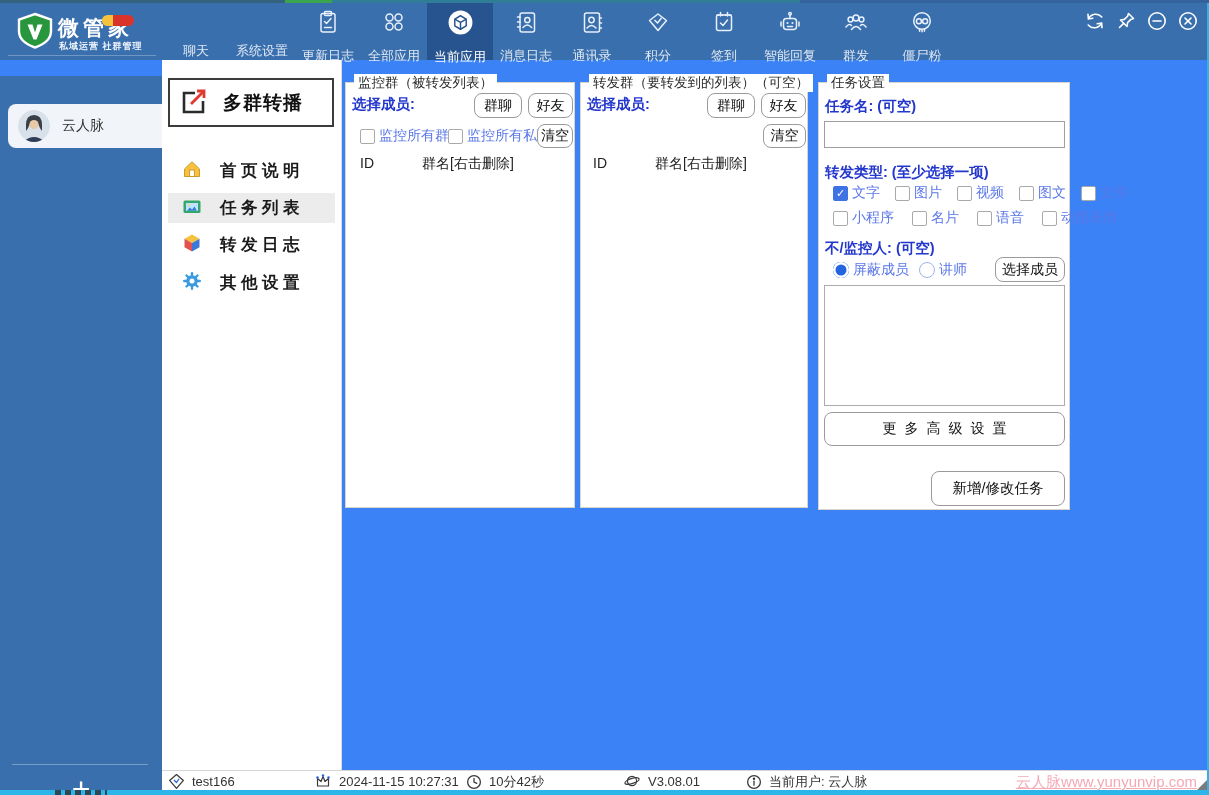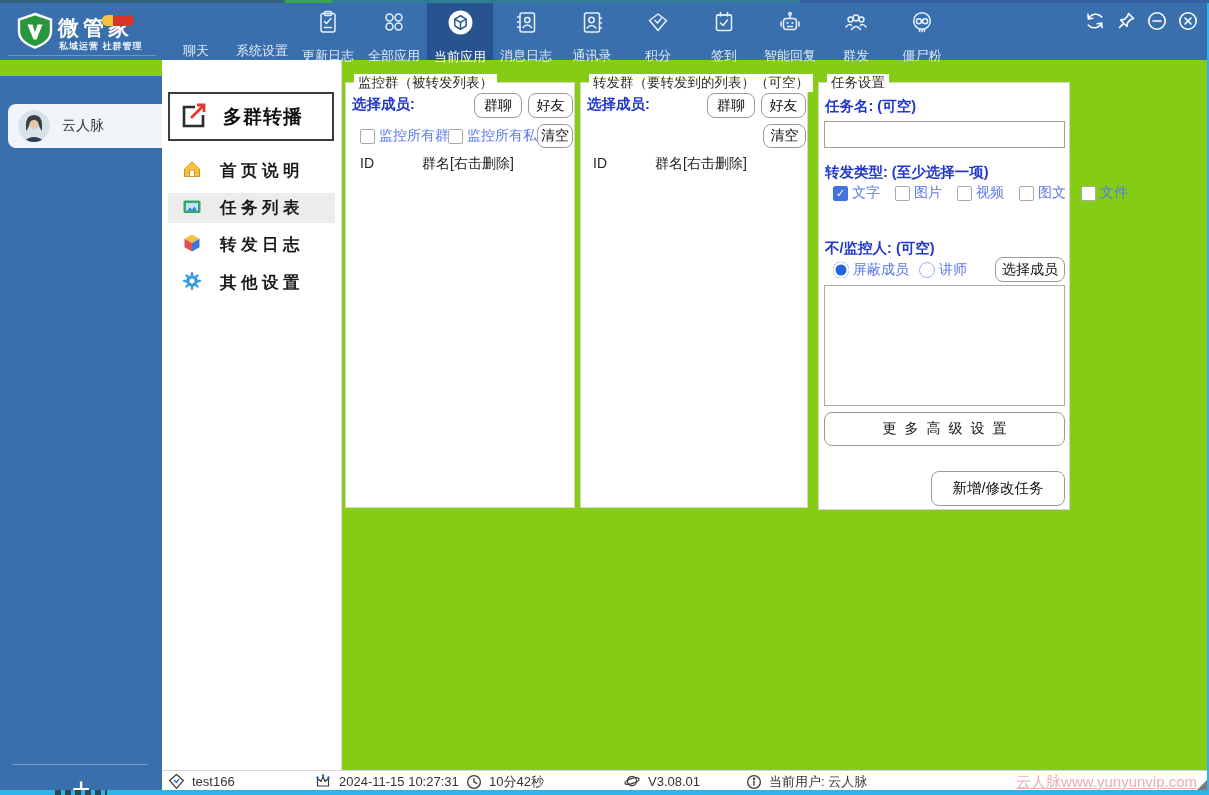--- a/index.html
+++ b/index.html
@@ -1,18 +1,18 @@
 <!DOCTYPE html>
 <html><head>
 <meta charset="utf-8">
 <style>
   * { margin:0; padding:0; box-sizing:border-box; }
   html,body { background:#555; }
   body { font-family:"Liberation Sans","DejaVu Sans",sans-serif; }
-  .window{ position:relative; width:1209px; height:795px; background:#84cc16; overflow:hidden; margin:0 auto; }
+  .window{ position:relative; width:1209px; height:795px; background:#3b82f6; overflow:hidden; margin:0 auto; }
 
   
   .topstrip{ position:absolute; top:0; left:0; width:100%; height:3px; background:#33617e; }
   .topstrip .seg-green{ position:absolute; left:285px; width:47px; height:3px; background:#3aa54e; }
   .topstrip .seg-teal{ position:absolute; left:332px; width:468px; height:3px; background:#2f7d96; }
   .topstrip .seg-blue{ position:absolute; left:800px; right:0; height:3px; background:#33629c; }
 
   
   .topbar{ position:absolute; top:3px; left:0; width:100%; height:57px; background:#3a6fae; }
   .logo{ position:absolute; left:14px; top:6px; width:150px; height:48px; }
@@ -35,21 +35,21 @@
   
   .sidebar{ position:absolute; left:0; top:76px; width:162px; height:730px; background:#3a6fae; }
   .usercard{ position:absolute; left:8px; top:28px; width:154px; height:44px; background:#f1f4f8; border-radius:8px 0 0 8px; display:flex; align-items:center; cursor:pointer; }
   .usercard .uname{ margin-left:12px; font-size:14px; color:#333; }
   .usercard .avatar{ margin-left:10px; width:32px; height:32px; border-radius:50%; overflow:hidden; flex:0 0 auto; }
   .side-divider{ position:absolute; left:12px; right:14px; top:688px; height:1px; background:rgba(255,255,255,.32); }
   .plusbtn{ position:absolute; left:0; top:694px; width:100%; height:38px; text-align:center; font-size:32px; font-weight:200; color:#fff; line-height:38px; cursor:pointer; }
 
   
   .submenu{ position:absolute; left:162px; top:60px; width:180px; height:710px; background:#fff; border-right:1px solid #dcdcdc; }
-  .appheader{ position:absolute; left:6px; top:32px; width:166px; height:49px; border:2px solid #3c3c3c; background:#fff; display:flex; align-items:center; }
+  .appheader{ position:absolute; left:6px; top:18px; width:166px; height:49px; border:2px solid #3c3c3c; background:#fff; display:flex; align-items:center; }
   .appheader .hicon{ margin-left:9px; }
   .appheader .htitle{ margin-left:14px; font-size:19px; font-weight:bold; color:#111; letter-spacing:1px; }
   .mitem{ position:absolute; left:6px; width:167px; height:30px; display:flex; align-items:center; padding-left:14px; cursor:pointer; }
   .mitem.selected{ background:#ececec; }
   .mitem .mlabel{ margin-left:18px; font-size:16.5px; font-weight:bold; color:#1a1a1a; letter-spacing:4.5px; white-space:nowrap; }
 
   
   .groupbox{ position:absolute; border:1px solid #d8d4ca; background:#fff; }
   .gb-title{ position:absolute; top:-9px; left:8px; background:#fff; padding:0 4px; font-size:13.5px; color:#2b2b2b; white-space:nowrap; }
   .blue-label{ position:absolute; font-size:14.5px; font-weight:bold; color:#2337cc; white-space:nowrap; }
@@ -397,20 +397,38 @@
       <span class="cbwrap">
         <span class="cbox"></span>
         <span class="cblabel">图文</span>
       </span>
       <span class="cbwrap">
         <span class="cbox"></span>
         <span class="cblabel">文件</span>
       </span>
     </div>
 
+    <div style="position:absolute; left:6px; top:126px; width:242px; display:flex; gap:10px;">
+      <span class="cbwrap">
+        <span class="cbox"></span>
+        <span class="cblabel">小程序</span>
+      </span>
+      <span class="cbwrap">
+        <span class="cbox"></span>
+        <span class="cblabel">名片</span>
+      </span>
+      <span class="cbwrap">
+        <span class="cbox"></span>
+        <span class="cblabel">语音</span>
+      </span>
+      <span class="cbwrap">
+        <span class="cbox"></span>
+        <span class="cblabel">动图表情</span>
+      </span>
+    </div>
 
     <span class="blue-label" style="left:6px; top:156px;">不/监控人: (可空)</span>
 
     <span class="cbwrap" style="position:absolute; left:6px; top:178px;">
       <span class="radio on"></span>
       <span class="cblabel">屏蔽成员</span>
     </span>
     <span class="cbwrap" style="position:absolute; left:92px; top:178px;">
       <span class="radio off"></span>
       <span class="cblabel">讲师</span>

